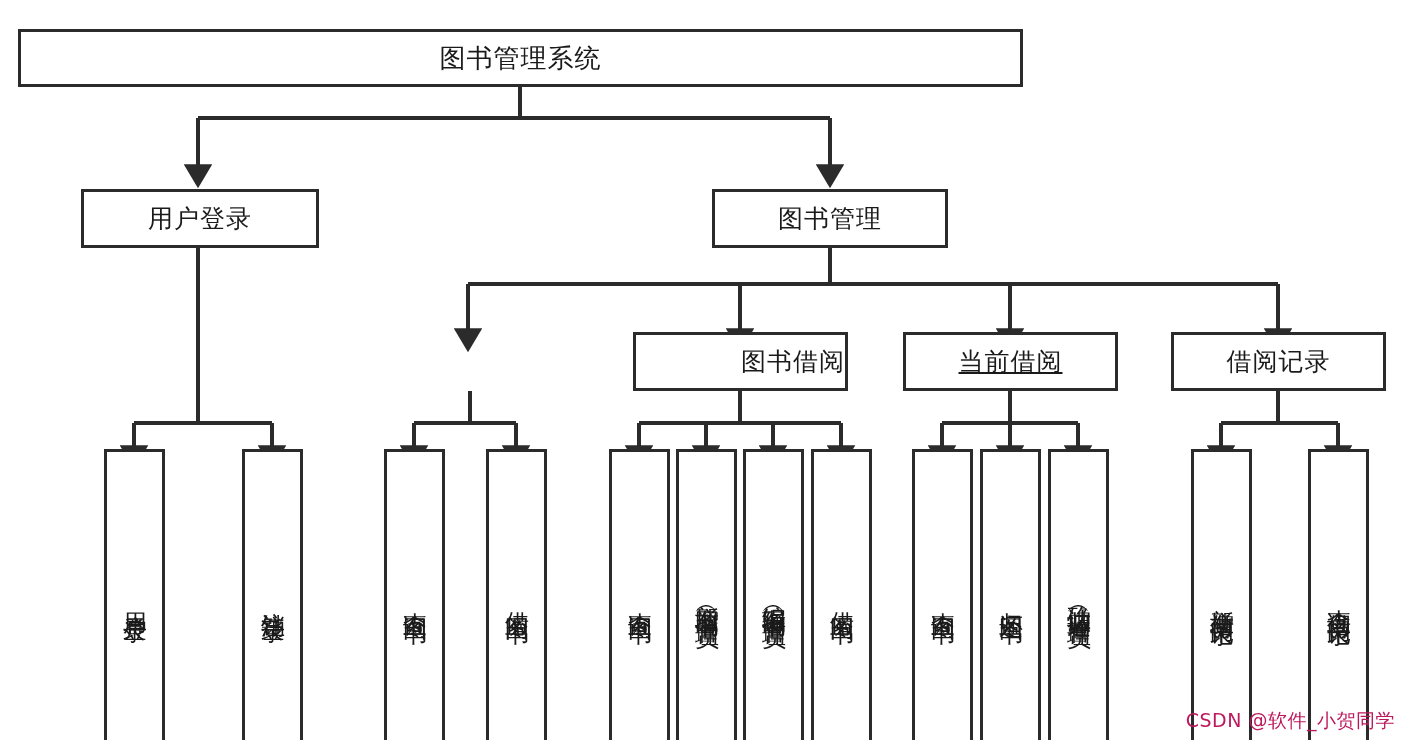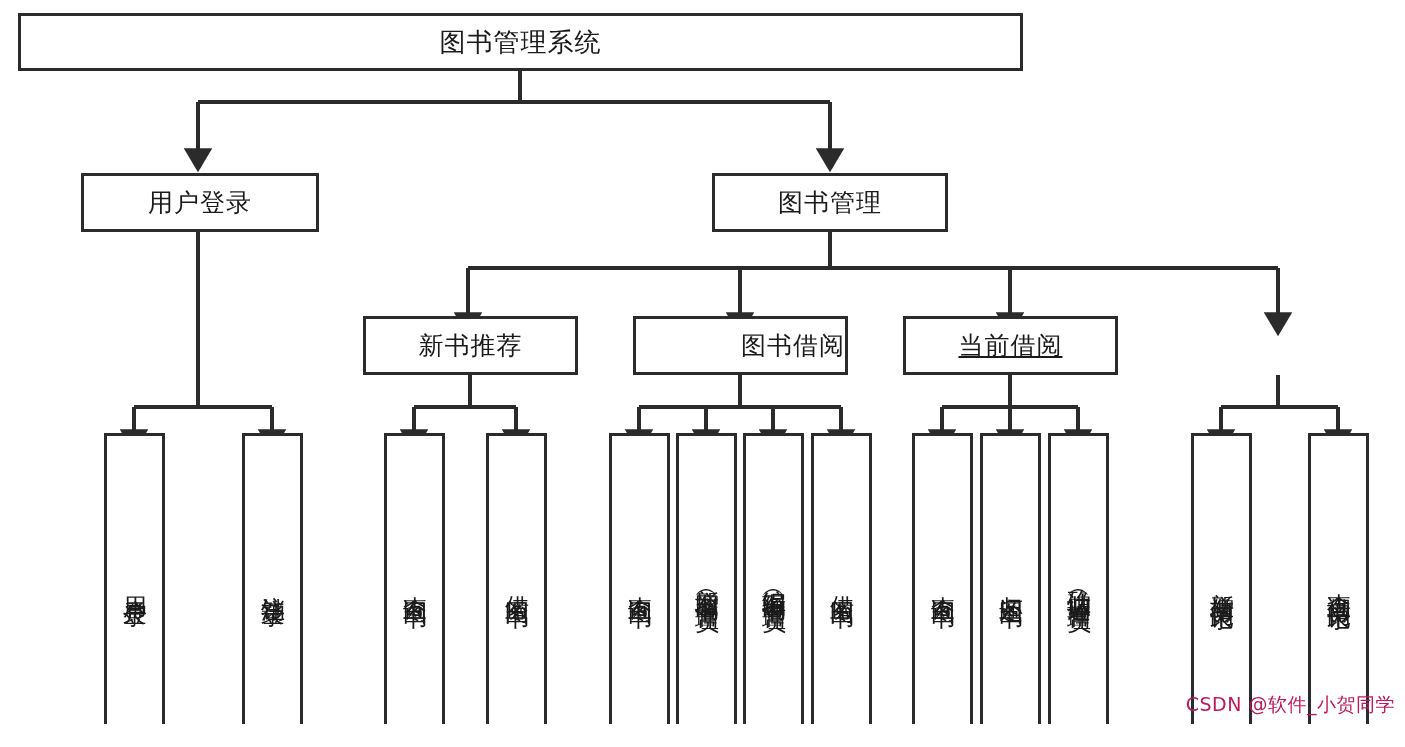--- a/index.html
+++ b/index.html
@@ -9,20 +9,21 @@
   }
   body {
     font-family: "DejaVu Sans", "Liberation Sans", sans-serif;
   }
   #diagram-root {
     position: relative;
     width: 1405px;
     height: 724px;
     background: #ffffff;
     overflow: hidden;
+    margin-top: 16px;
   }
   .svg-layer {
     position: absolute;
     left: 0;
     top: 0;
     width: 1405px;
     height: 747px;
   }
   .node {
     position: absolute;
@@ -132,29 +133,29 @@
     <span>图书管理系统</span>
   </div>
 
   <div class="node node-h" style="left:81px; top:173px; width:238px; height:59px;">
     <span>用户登录</span>
   </div>
   <div class="node node-h" style="left:712px; top:173px; width:236px; height:59px;">
     <span>图书管理</span>
   </div>
 
-  <div class="node node-h" style="left:363px; top:316px; width:215px; height:59px;">
-    <span>新书推荐</span>
-  </div>
   <div class="node node-h" style="left:633px; top:316px; width:215px; height:59px;justify-content:flex-end;">
     <span>图书借阅</span>
   </div>
   <div class="node node-h" style="left:903px; top:316px; width:215px; height:59px;text-decoration:underline;">
     <span>当前借阅</span>
   </div>
+  <div class="node node-h" style="left:1171px; top:316px; width:215px; height:59px;">
+    <span>借阅记录</span>
+  </div>
 
   <div class="node node-leaf" style="left:104px; top:433px; width:61px; height:300px;">
     <span class="vtext">用户登录</span>
   </div>
   <div class="node node-leaf" style="left:242px; top:433px; width:61px; height:300px;">
     <span class="vtext">注销登录</span>
   </div>
 
   <div class="node node-leaf" style="left:384px; top:433px; width:61px; height:300px;">
     <span class="vtext">查询图书</span>

